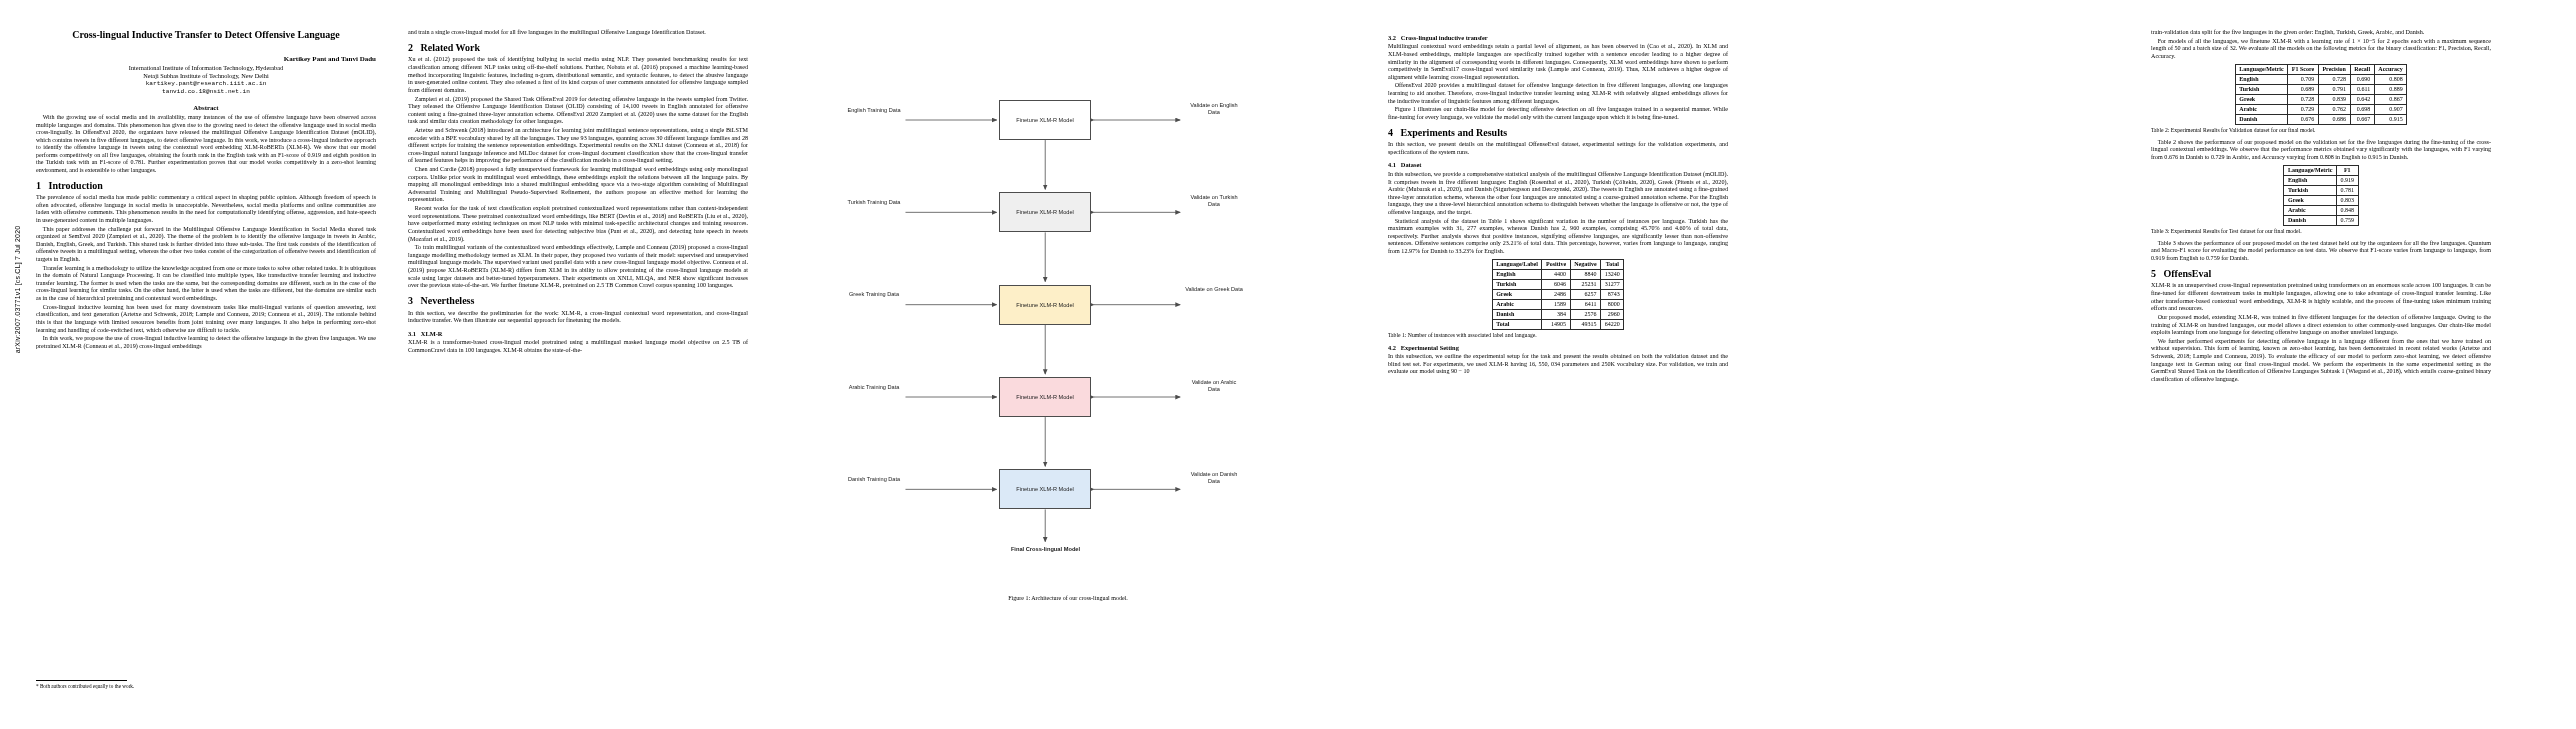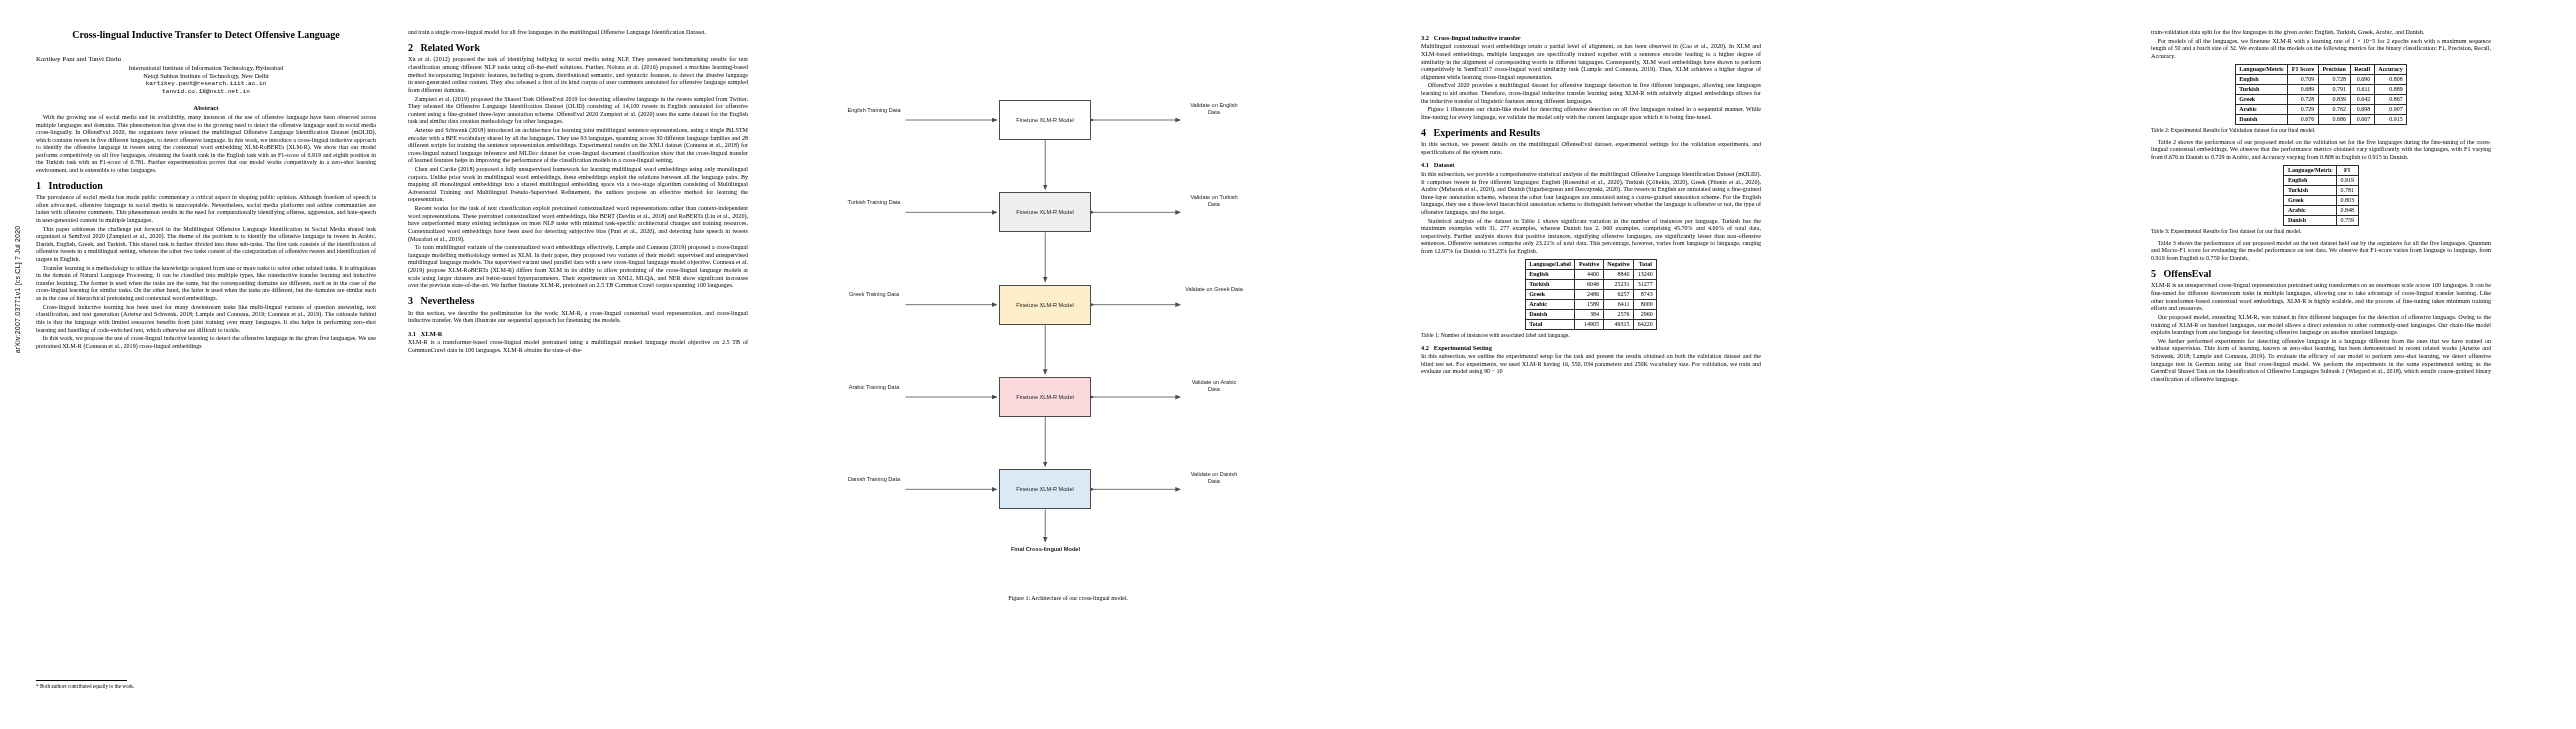--- a/index.html
+++ b/index.html
@@ -25,35 +25,35 @@
     letter-spacing: 0.2px;
     color: #000;
     white-space: nowrap;
     text-align: center;
   }
 
   
   .col { position: absolute; top: 29px; width: 331px; }
   #col1 { left: 36px;  width: 340px; }
   #col2 { left: 408px; width: 340px; }
-  #col3 { left: 1421px; width: 340px; }
+  #col3 { left: 1388px; width: 340px; }
   #col4 { left: 2151px; width: 340px; }
 
   .col p, .col div.body { 
     font-size: 6.1px; line-height: 1.245; text-align: justify;
     margin: 0 0 1.2px 0; text-justify: inter-word;
     hyphens: auto;
   }
   .col p.ind { text-indent: 6.7px; }
 
   h1.title {
     font-size: 10px; font-weight: bold; text-align: center;
     margin: 0 0 13.4px 0; line-height: 1.2;
   }
-  .authors { text-align:left; font-size: 7px; font-weight:normal; margin-bottom: 1.2px; margin-top: 14px;}
+  .authors { text-align:right; font-size: 7px; font-weight:bold; margin-bottom: 1.2px; margin-top: 14px;}
   .affil { text-align:center; font-size: 6.3px; line-height: 1.25; }
   .email { text-align:center; font-size: 6.1px; font-family:"Liberation Mono","DejaVu Sans Mono",monospace; line-height:1.3; }
 
   h2.sec { font-size: 10px; font-weight: bold; margin: 5.5px 0 2.4px 0; line-height:1.2;}
   h3.subsec { font-size: 6.4px; font-weight: bold; margin: 4.9px 0 1.8px 0; line-height:1.2;}
   h2.abs-h { font-size: 6.8px; font-weight:bold; text-align:center; margin: 8.5px 0 3px 0;}
 
   .abstract p { font-size: 6px; line-height:1.25; text-align: justify; }
 
   

